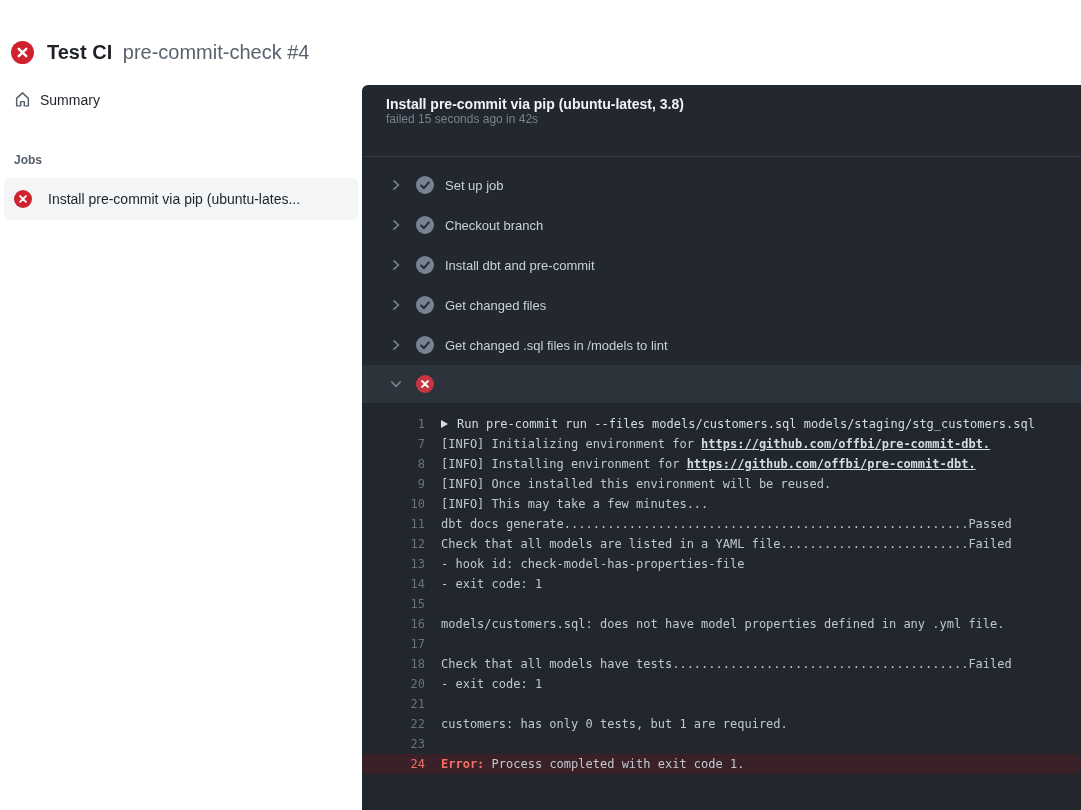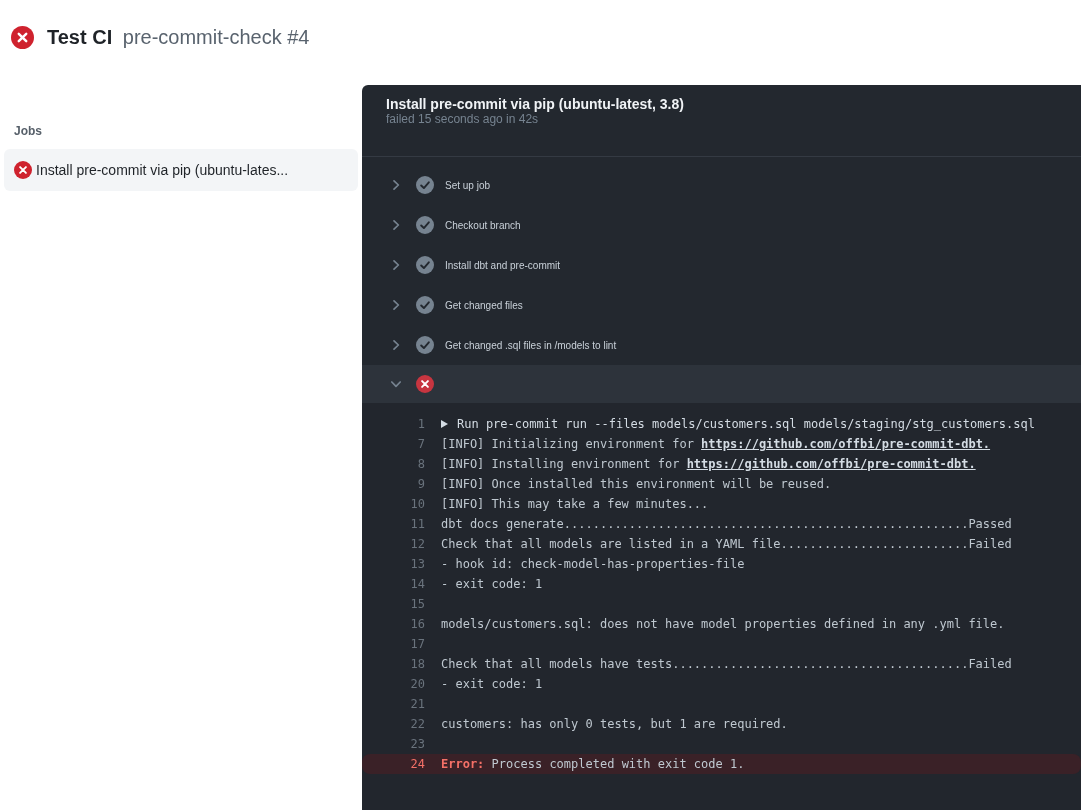--- a/index.html
+++ b/index.html
@@ -20,48 +20,48 @@
     --ui-dark:#1f2328;
     --ui-gray:#59636e;
   }
   *{box-sizing:border-box;}
   html,body{margin:0;padding:0;}
   body{
     width:1081px;height:810px;overflow:hidden;background:#ffffff;
     font-family:"Liberation Sans",sans-serif;position:relative;
   }
   
-  .top-header{position:absolute;left:11px;top:26px;display:flex;align-items:flex-end;}
+  .top-header{position:absolute;left:11px;top:41px;display:flex;align-items:flex-end;}
   .top-status{width:23px;height:23px;flex:none;}
   .top-title{margin-left:13px;font-size:20px;white-space:nowrap;}
   .wf-name{font-weight:700;color:var(--ui-dark);}
   .run-name{font-weight:400;color:var(--ui-gray);margin-left:5px;}
   
   .sidebar{position:absolute;left:0;top:85px;width:362px;}
   .summary-row{display:flex;align-items:center;padding:6px 14px;gap:9px;cursor:pointer;border-radius:6px;}
   .summary-row svg{flex:none;}
   .summary-label{font-size:14px;color:var(--ui-dark);}
   .jobs-heading{margin-top:39px;padding-left:14px;font-size:12px;font-weight:700;color:#57606a;}
   .job-item{margin:11px 4px 0 4px;background:var(--sidebar-sel);border-radius:6px;
-    display:flex;align-items:center;gap:4px;padding:12px 10px;cursor:pointer;}
+    display:flex;align-items:center;gap:16px;padding:12px 10px;cursor:pointer;}
   .job-item .job-label{font-size:14px;color:var(--ui-dark);white-space:nowrap;overflow:hidden;}
   .job-status{width:18px;height:18px;flex:none;}
   
   .panel{position:absolute;left:362px;top:85px;width:719px;height:725px;
     background:var(--panel-bg);border-top-left-radius:6px;overflow:hidden;
     display:flex;flex-direction:column;}
   .panel-header{padding:11px 24px 0 24px;height:72px;flex:none;border-bottom:1px solid var(--divider);}
   .panel-title{font-size:14px;font-weight:700;color:#f0f3f6;}
   .panel-subtitle{font-size:12px;color:var(--muted-dark);}
   .steps{flex:none;padding-top:8px;}
   .step{display:flex;align-items:center;height:40px;padding-left:26px;cursor:pointer;}
   .step.active{background:var(--row-active);height:38px;}
   .chev{width:16px;height:16px;flex:none;margin-right:12px;}
   .sicon{width:18px;height:18px;flex:none;margin-right:11px;}
-  .slabel{font-size:10px;color:var(--step-fg);}
+  .slabel{font-size:13px;color:var(--step-fg);}
   .step.active .slabel{color:#e6edf3;margin-top:48px;}
   
   .log{flex:1;background:var(--log-bg);padding-top:11px;
     font-family:"DejaVu Sans Mono",monospace;font-size:12px;}
   .log-line{display:flex;height:20px;line-height:20px;white-space:pre;}
   .log-line.error{background:var(--error-bg);border-radius:8px;}
   .ln{width:63px;flex:none;text-align:right;color:var(--ln-fg);cursor:pointer;}
   .lc{margin-left:16px;color:var(--log-fg);}
   .log-line.group .lc{color:var(--log-bright);}
   .log-line.error .ln{color:var(--error-fg);}
@@ -79,20 +79,26 @@
     <circle cx="8" cy="8" r="8" fill="#cf222e"></circle>
     <path d="M5.4 5.4 L10.6 10.6 M10.6 5.4 L5.4 10.6" stroke="#fff" stroke-width="1.7" stroke-linecap="round"></path>
   </svg>
   <div class="top-title">
     <span class="wf-name">Test CI</span>
     <span class="run-name">pre-commit-check #4</span>
   </div>
 </div>
 
 <div class="sidebar">
+  <div class="summary-row">
+    <svg width="17" height="17" viewBox="0 0 16 16">
+      <path d="M8 1.8 L2.5 6.9 V14 H6.3 V10 H9.7 V14 H13.5 V6.9 Z" fill="none" stroke="#57606a" stroke-width="1.4" stroke-linejoin="round"></path>
+    </svg>
+    <span class="summary-label">Summary</span>
+  </div>
   <div class="jobs-heading">Jobs</div>
   <div class="job-item">
     <svg class="job-status" viewBox="0 0 16 16">
       <circle cx="8" cy="8" r="8" fill="#cf222e"></circle>
       <path d="M5.4 5.4 L10.6 10.6 M10.6 5.4 L5.4 10.6" stroke="#fff" stroke-width="1.7" stroke-linecap="round"></path>
     </svg>
     <span class="job-label">Install pre-commit via pip (ubuntu-lates...</span>
   </div>
 </div>
 

